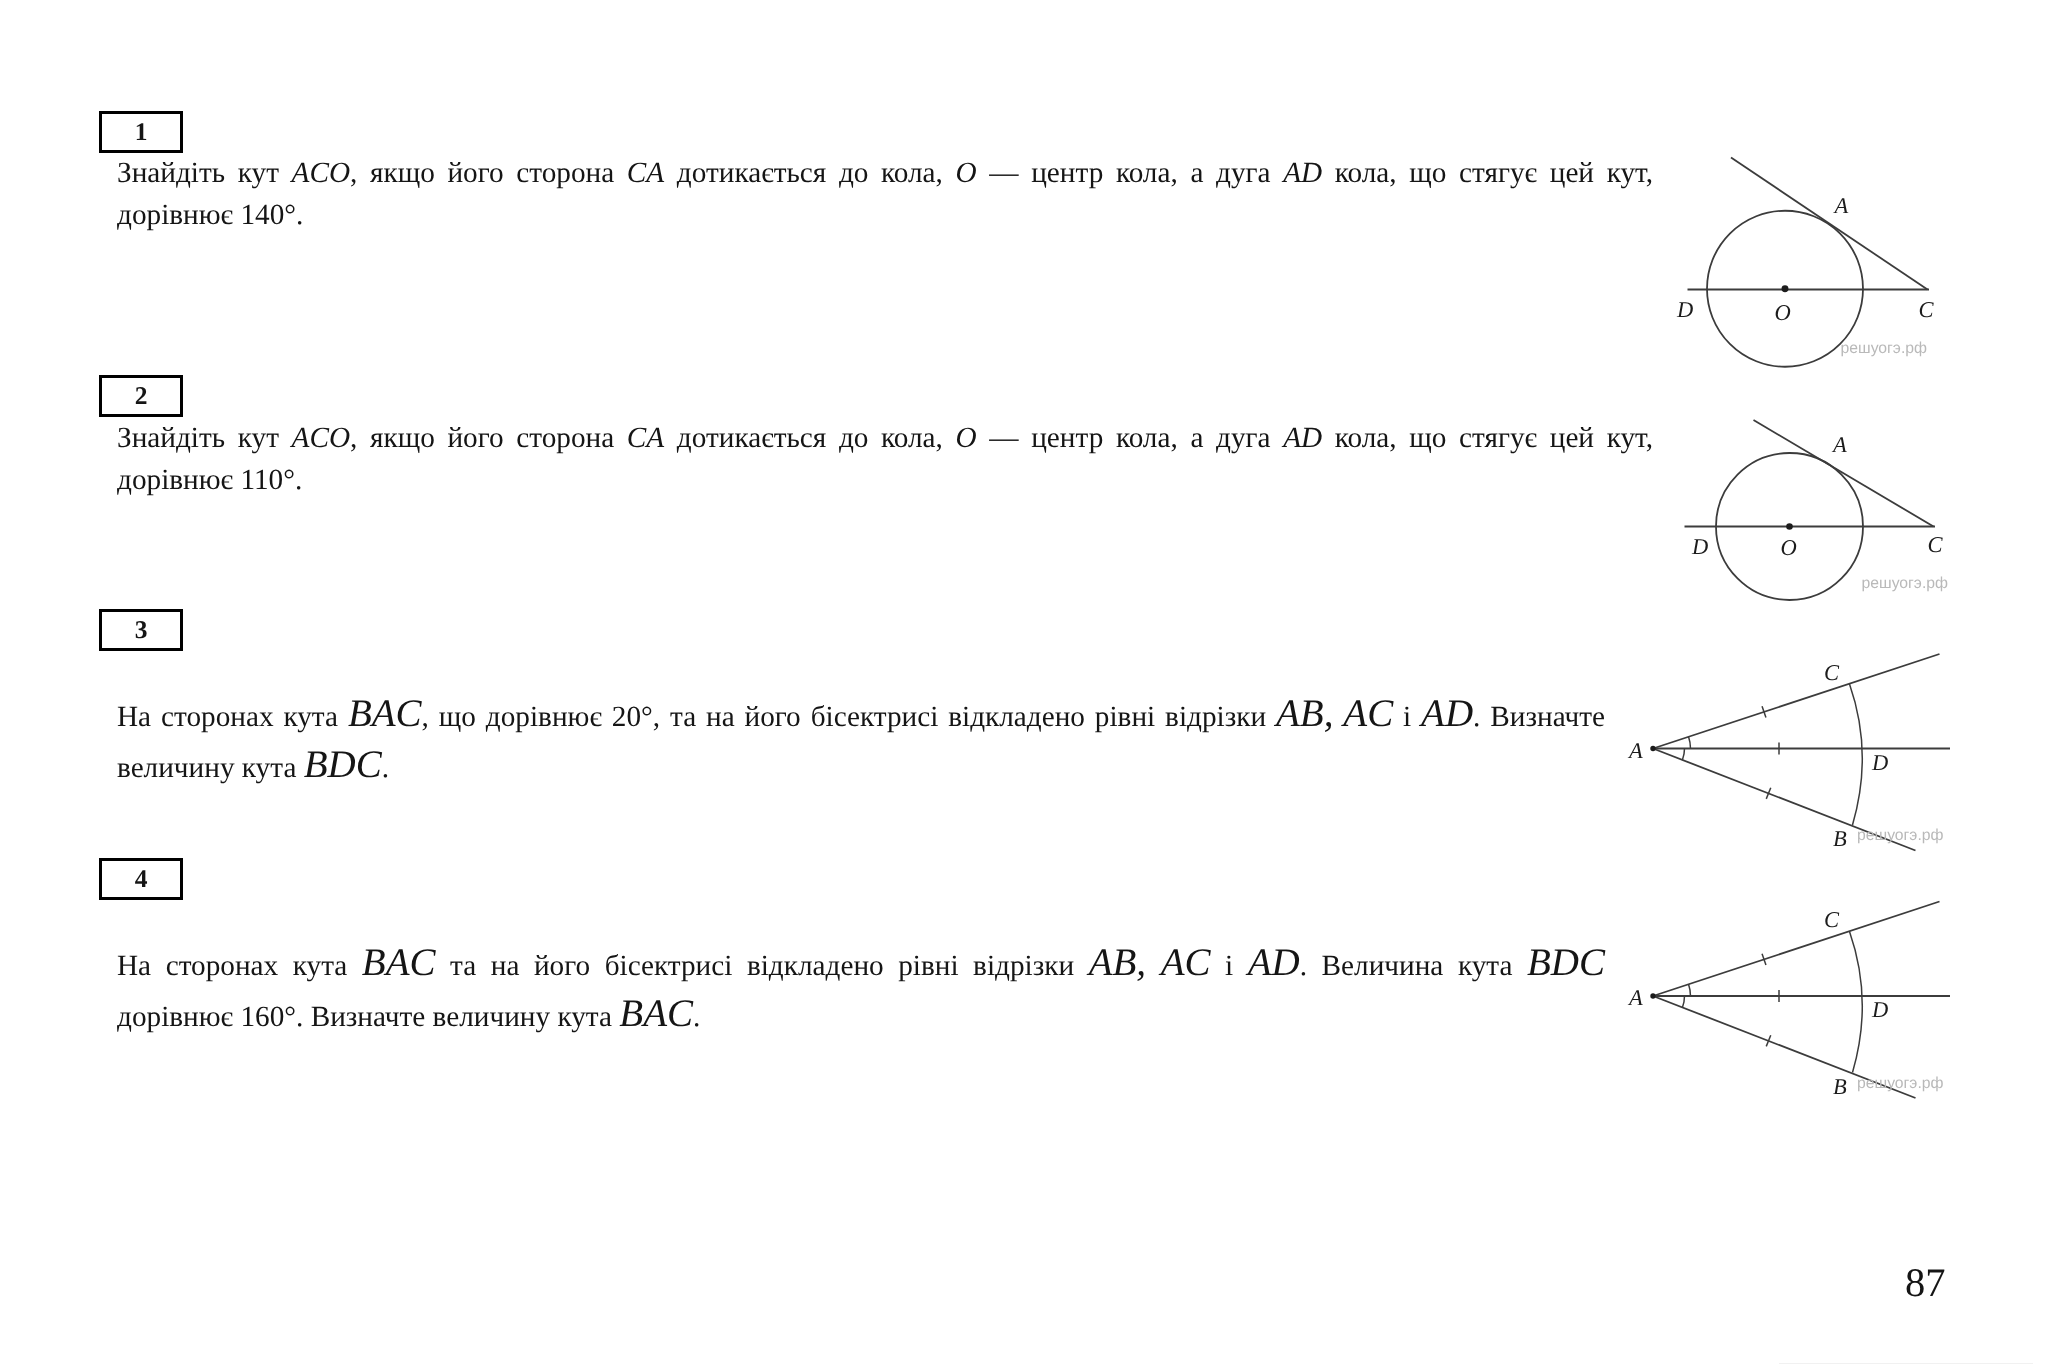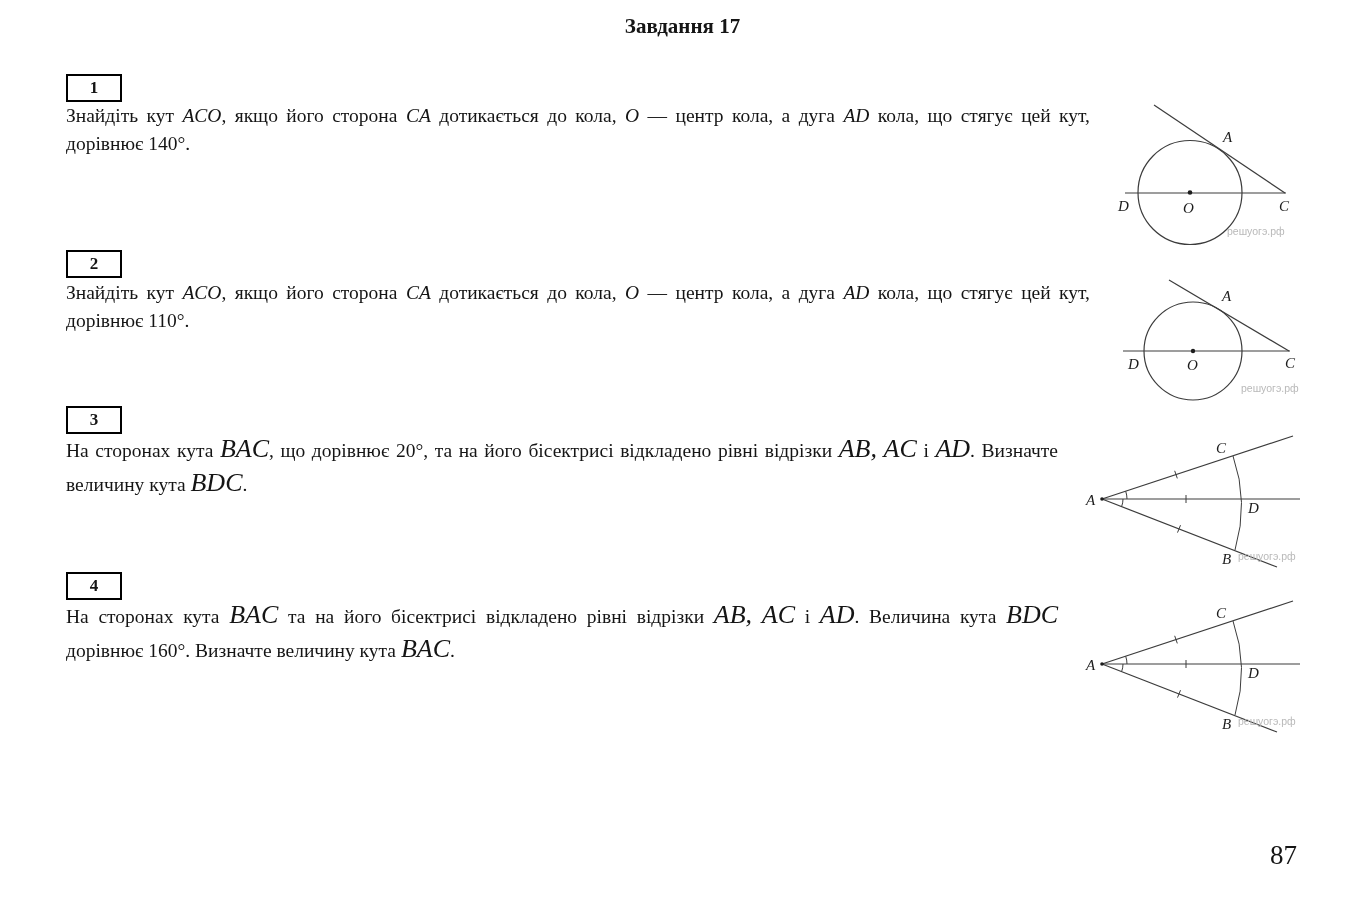--- a/index.html
+++ b/index.html
@@ -15,44 +15,43 @@
     position:absolute;top:14px;left:0;width:100%;
     text-align:center;font-weight:bold;font-size:21px;
   }
   .num-box{
     position:absolute;left:66px;width:52px;height:24px;
     border:2px solid #000;
     display:flex;align-items:center;justify-content:center;
     font-weight:bold;font-size:17px;background:#fff;
   }
   .problem-text{
-    position:absolute;left:66px;
+    position:absolute;left:78px;
     text-align:justify;
     font-size:19.5px;line-height:28px;
   }
-  .problem-text.big-math{line-height:34px;}
+  .problem-text.big-math{line-height:34px;margin-top:28px;}
   .m-sm{font-style:italic;}
   .m-lg{font-style:italic;font-size:26px;line-height:1;}
   .diagram{position:absolute;}
   .diagram svg{display:block;}
   .dline{stroke:#3c3c3c;stroke-width:1.2;fill:none;}
   .dthin{stroke:#3c3c3c;stroke-width:1;fill:none;}
   .dlabel{font-family:"Liberation Serif", serif;font-style:italic;font-size:15px;fill:#1c1c1c;}
   .wmark{font-family:"Liberation Sans", sans-serif;font-size:10.5px;fill:#b9b9b9;font-style:normal;}
   .page-number{
     position:absolute;left:1270px;top:840px;
     font-size:27px;
   }
 </style>
 </head>
 <body>
 
 <div class="page">
 
-  <div class="title">Завдання 17</div>
 
   <div class="num-box" style="top:74px;">
     <span>1</span>
   </div>
   <div class="problem-text" style="top:102px;width:1024px;"><span>Знайдіть кут </span><span class="m-sm">ACO</span><span>, якщо його сторона </span><span class="m-sm">CA</span><span> дотикається до кола, </span><span class="m-sm">O</span><span> — центр кола, а дуга </span><span class="m-sm">AD</span><span> кола, що стягує цей кут, дорівнює 140°.</span></div>
 
   <div class="diagram" style="left:1110px;top:85px;">
     <svg width="255" height="170" viewBox="0 0 255 170">
       <line class="dline" x1="15" y1="108" x2="176" y2="108"></line>
       <circle class="dline" cx="80" cy="107.5" r="52"></circle>

